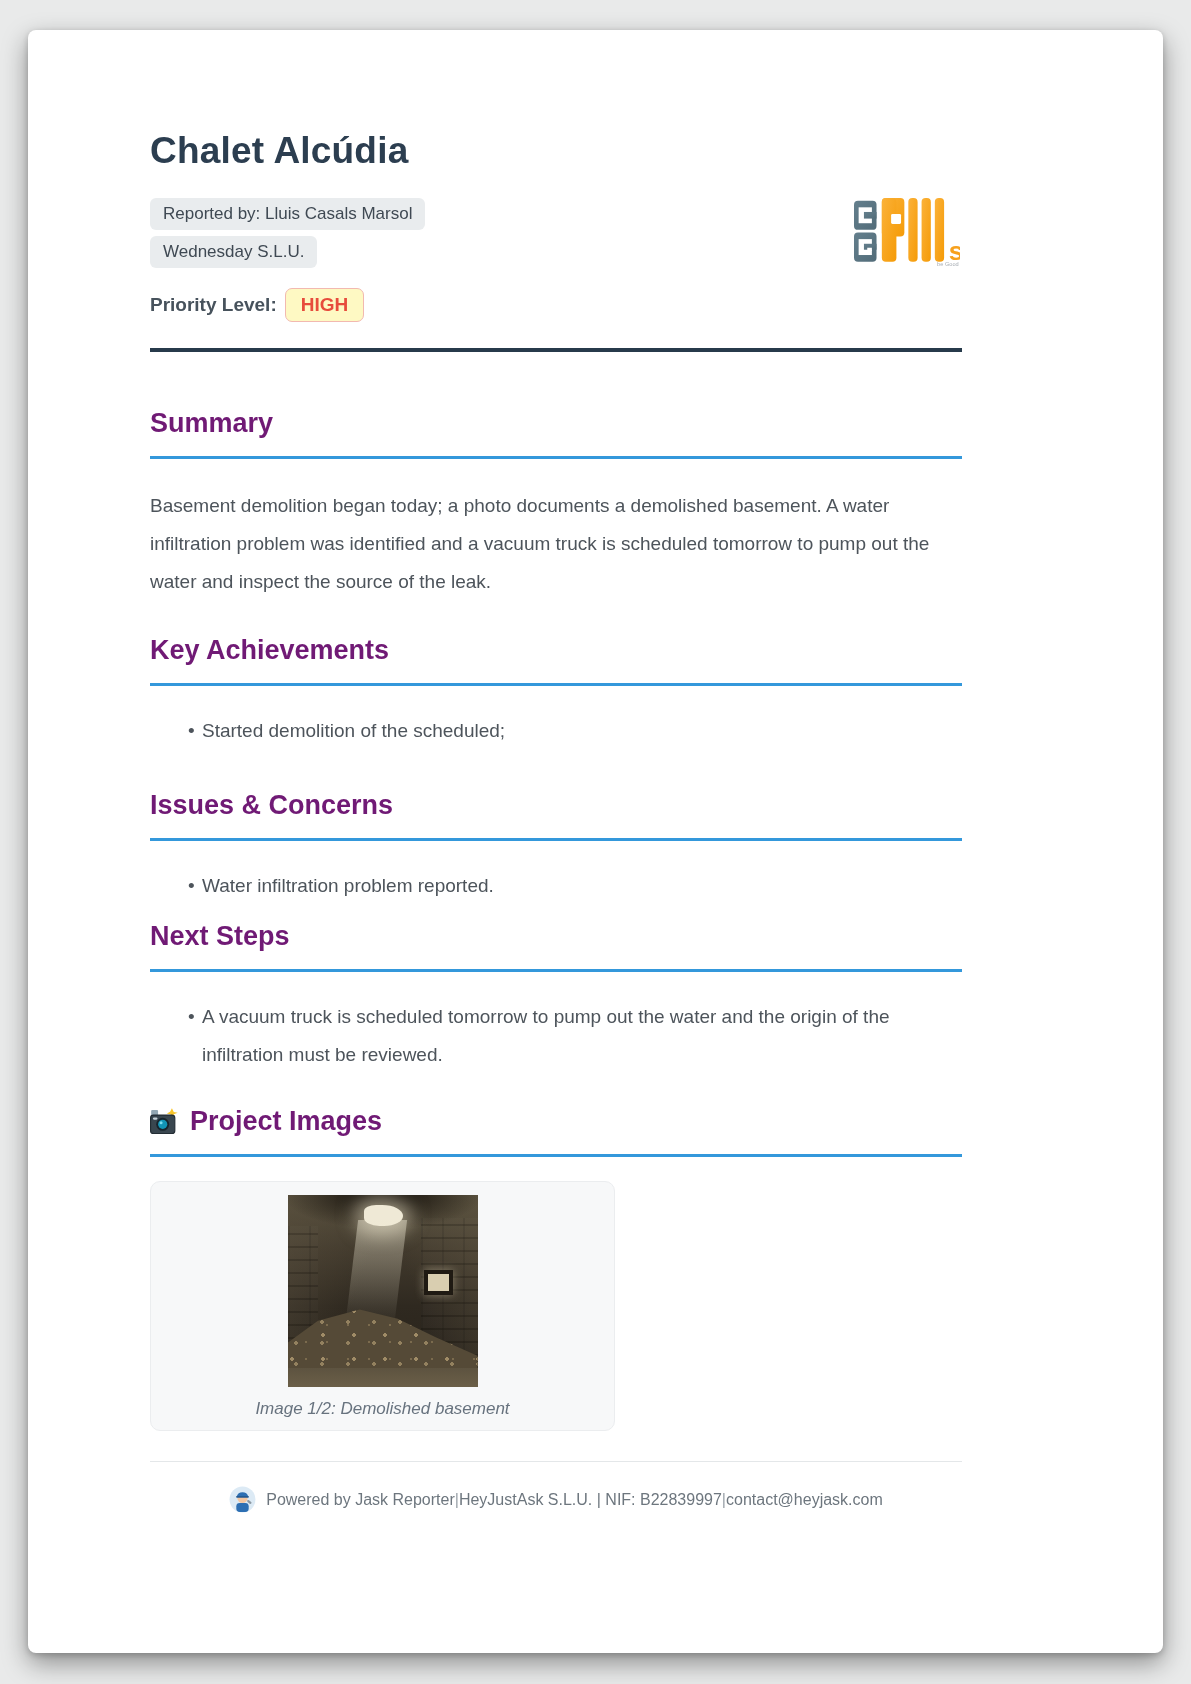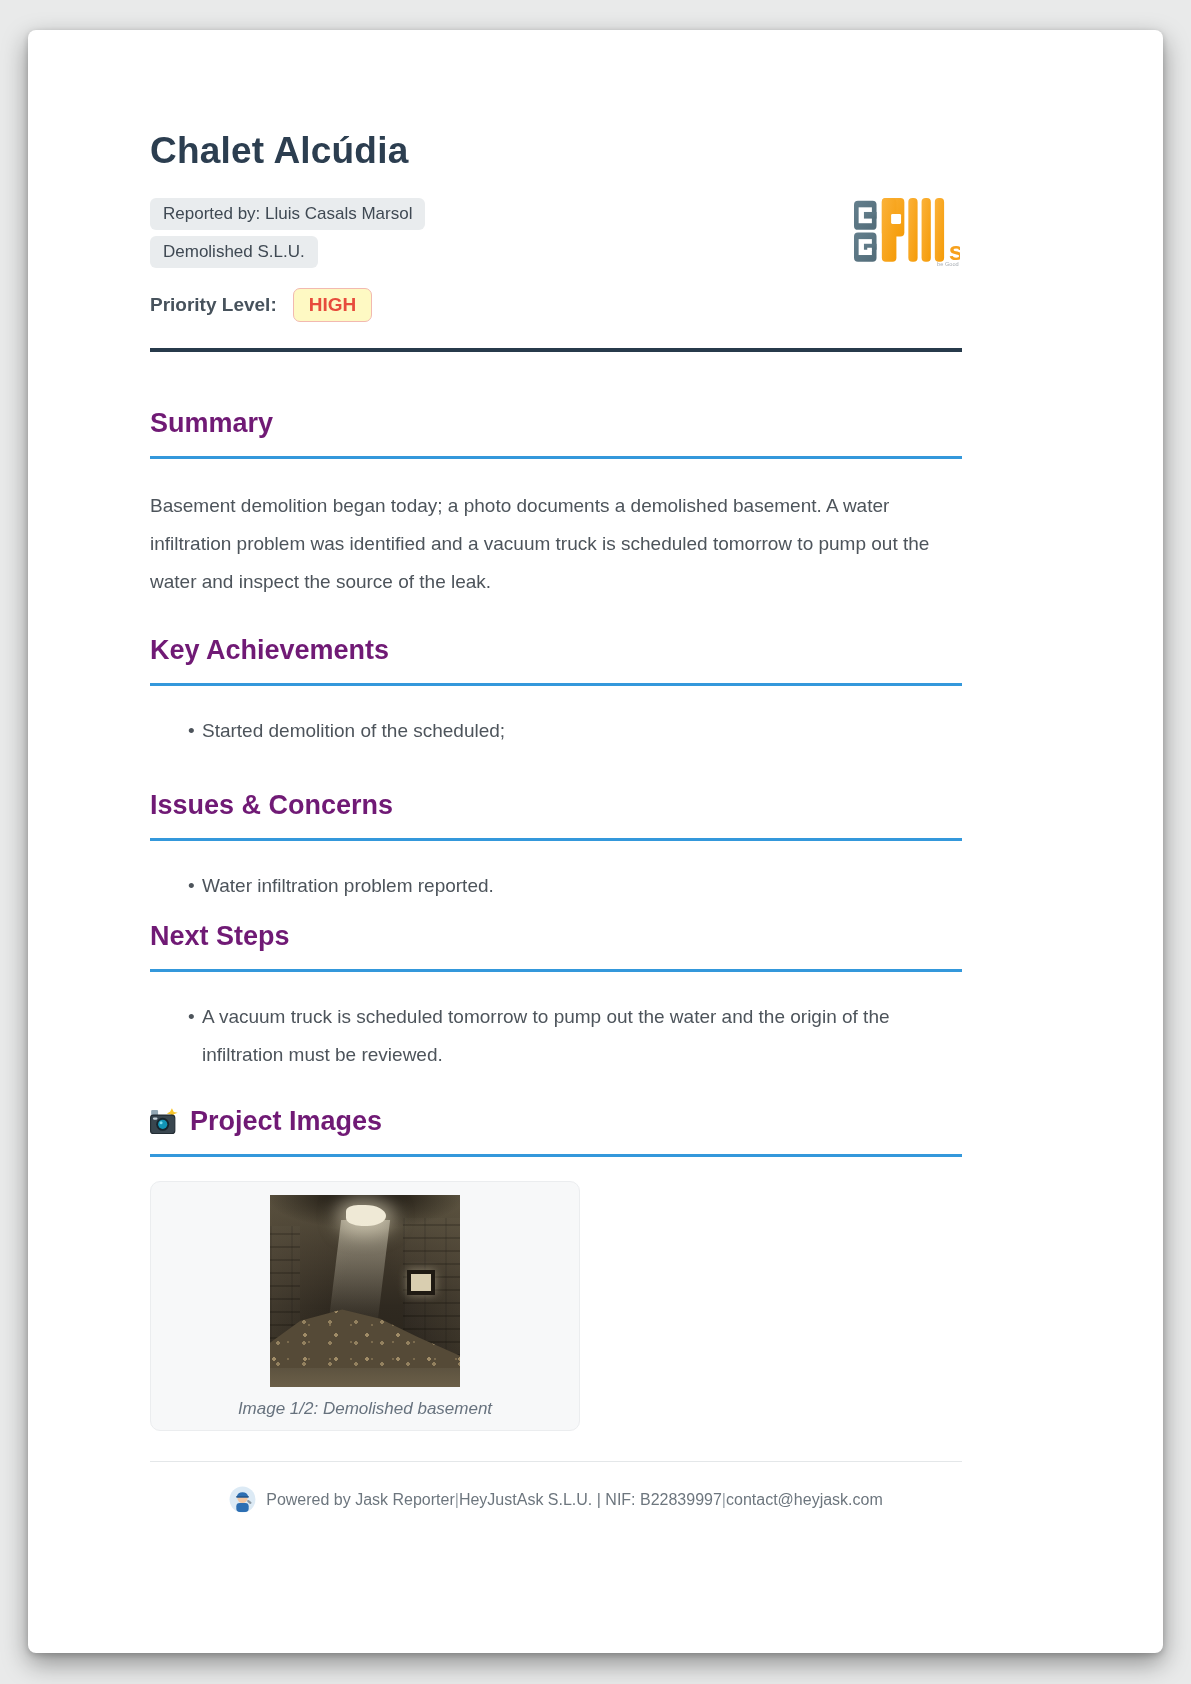--- a/index.html
+++ b/index.html
@@ -6,42 +6,42 @@
   html,body { font-family:"Liberation Sans", sans-serif; }
   .canvas { position:relative; width:1191px; height:1684px; background:#e9eaea; overflow:hidden; }
   .paper { position:absolute; left:28px; top:30px; width:1135px; height:1623px; background:#ffffff;
            border-radius:8px; box-shadow:0 10px 26px rgba(0,0,0,0.40), 0 2px 6px rgba(0,0,0,0.18); }
   .content { position:absolute; left:122px; top:0; width:812px; padding-top:100px; }
 
   
   .title { font-size:37px; font-weight:bold; color:#2c3e50; letter-spacing:0.2px; margin-bottom:26px; }
   .meta-badge { display:table; background:#e9ecee; color:#3f4953; font-size:17px;
                 padding:6px 13px; border-radius:6px; margin-bottom:6px; }
-  .priority-row { margin-top:20px; display:flex; align-items:center; gap:16px; }
+  .priority-row { margin-top:20px; display:flex; align-items:center; gap:8px; }
   .priority-label { font-size:19px; font-weight:bold; color:#47525c; }
   .priority-badge { font-size:19px; font-weight:bold; color:#e74c3c; background:#fef9c3;
                     border:1px solid #f2b9b0; border-radius:7px; padding:5px 15px; }
   .dark-rule { margin-top:26px; height:4px; background:#273a4b; border:none; }
 
   .logo { position:absolute; top:152px; right:203px; width:106px; height:101px; }
 
   
   .section-heading { font-size:27px; font-weight:bold; color:#701a75; margin-top:56px;
                      display:flex; align-items:center; gap:10px; }
   .blue-rule { height:3px; background:#3498db; border:none; margin-top:17px; }
   .paragraph { margin-top:28px; font-size:19px; line-height:38px; color:#4d545b; }
   .bullets { margin-top:26px; list-style:none; }
   .bullets li { position:relative; padding-left:52px; font-size:19px; line-height:38px; color:#4d545b; }
   .bullets li::before { content:"•"; position:absolute; left:38px; color:#4d545b; }
   .sec-tight { margin-top:40px; }
   .camera-ico { width:30px; height:28px; flex:0 0 auto; }
 
   
   .cards { margin-top:24px; display:flex; gap:24px; }
-  .card { width:430px; height:250px; background:#f7f8f9; border:1px solid #ebedef; border-radius:10px;
+  .card { width:465px; height:250px; background:#f7f8f9; border:1px solid #ebedef; border-radius:10px;
           display:flex; flex-direction:column; align-items:center; padding-top:13px; }
   .photo { position:relative; width:190px; height:192px; overflow:hidden;
            background:
              linear-gradient(110deg, rgba(90,80,62,.55) 0%, rgba(35,30,23,0) 40%),
              linear-gradient(250deg, rgba(96,86,66,.5) 0%, rgba(35,30,23,0) 38%),
              linear-gradient(to bottom, #57503e 0%, #423a2d 28%, #2f2920 58%, #272219 100%); }
   .photo .ceiling { position:absolute; top:0; left:0; right:0; height:20%;
            background:radial-gradient(ellipse 70% 120% at 50% 0%, #1d1811 15%, rgba(29,24,17,0) 75%); }
   .photo .hole { position:absolute; background:#efe9d6; border-radius:35% 60% 55% 45%;
            box-shadow:0 0 18px 9px rgba(232,222,194,0.55); }
@@ -109,21 +109,21 @@
         <rect x="122" y="0" width="14" height="96" rx="6" fill="url(#og)"></rect>
         <text x="143" y="93" font-family="Liberation Sans, sans-serif" font-weight="bold" font-size="40" fill="#f7a11d">s</text>
         <text x="158" y="103" text-anchor="end" font-family="Liberation Sans, sans-serif" font-size="8.5" fill="#a7adb3">be Good</text>
       </svg>
     </div>
 
     <div class="content">
 
       <div class="title">Chalet Alcúdia</div>
       <div class="meta-badge">Reported by: Lluis Casals Marsol</div>
-      <div class="meta-badge">Demolished S.L.U.</div>
+      <div class="meta-badge">Wednesday S.L.U.</div>
 
       <div class="priority-row">
         <span class="priority-label">Priority Level:</span>
         <span class="priority-badge">HIGH</span>
       </div>
 
       <hr class="dark-rule">
 
       <div class="section-heading">Summary</div>
       <hr class="blue-rule">

